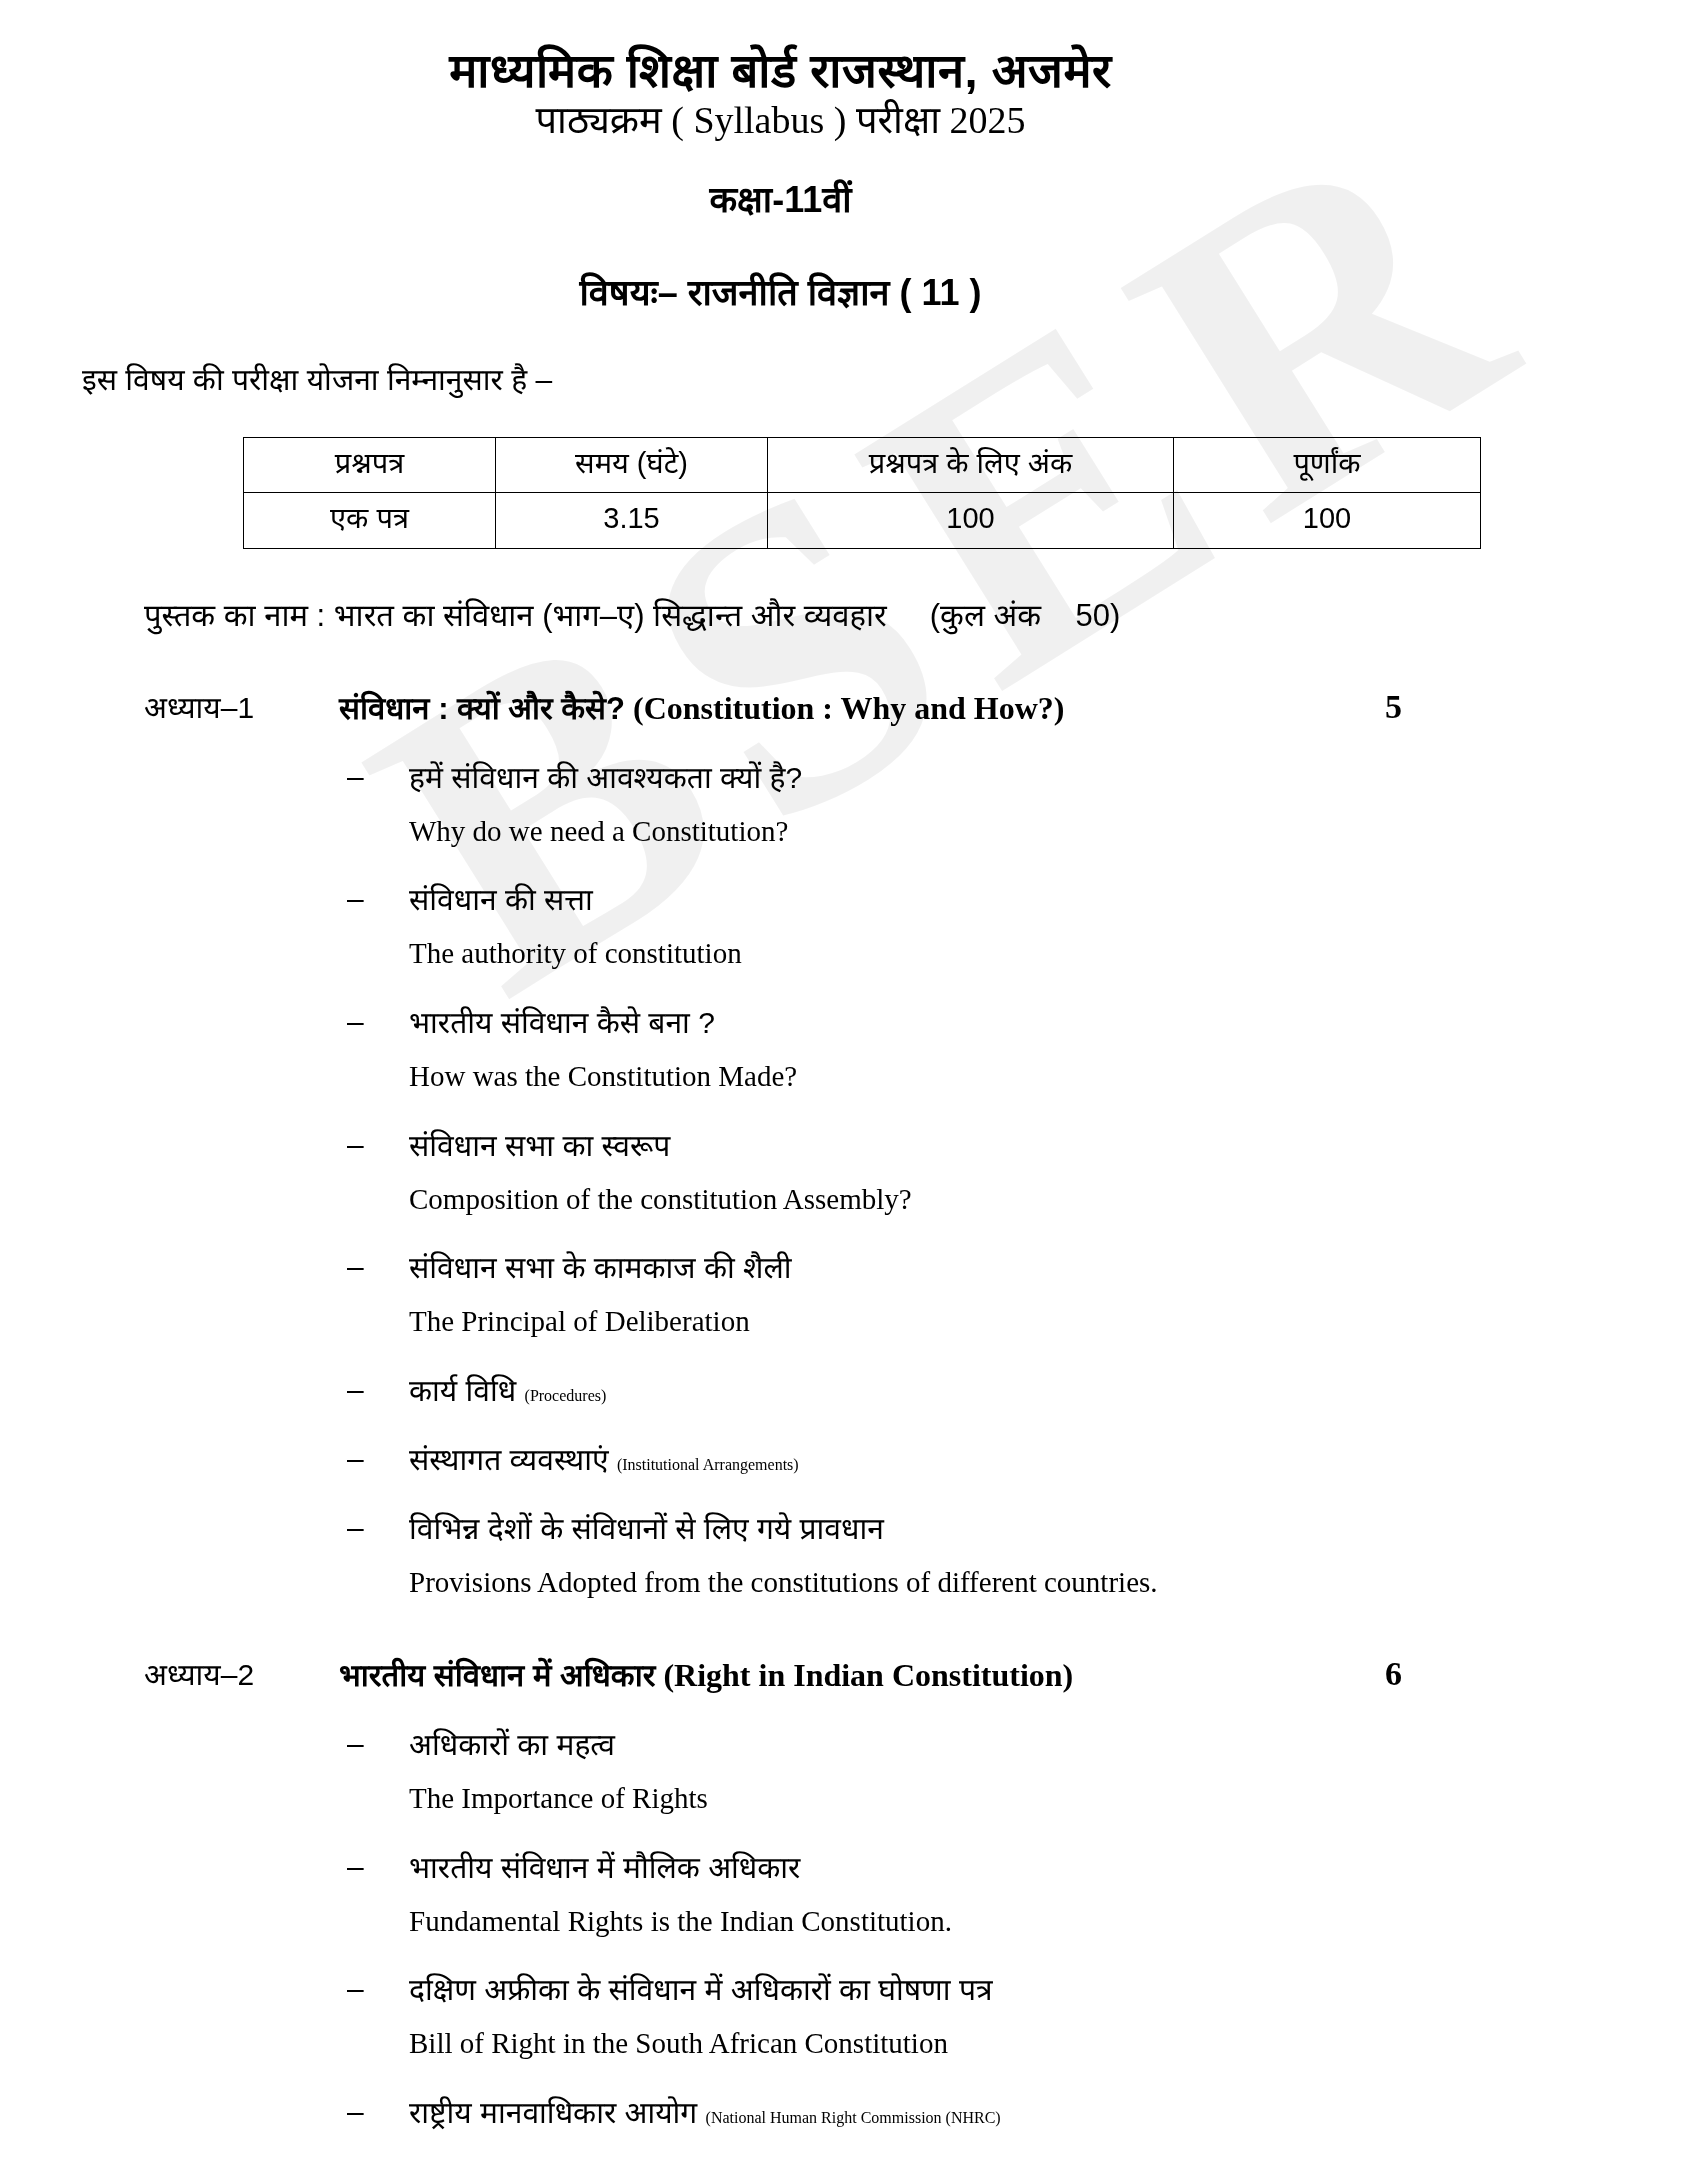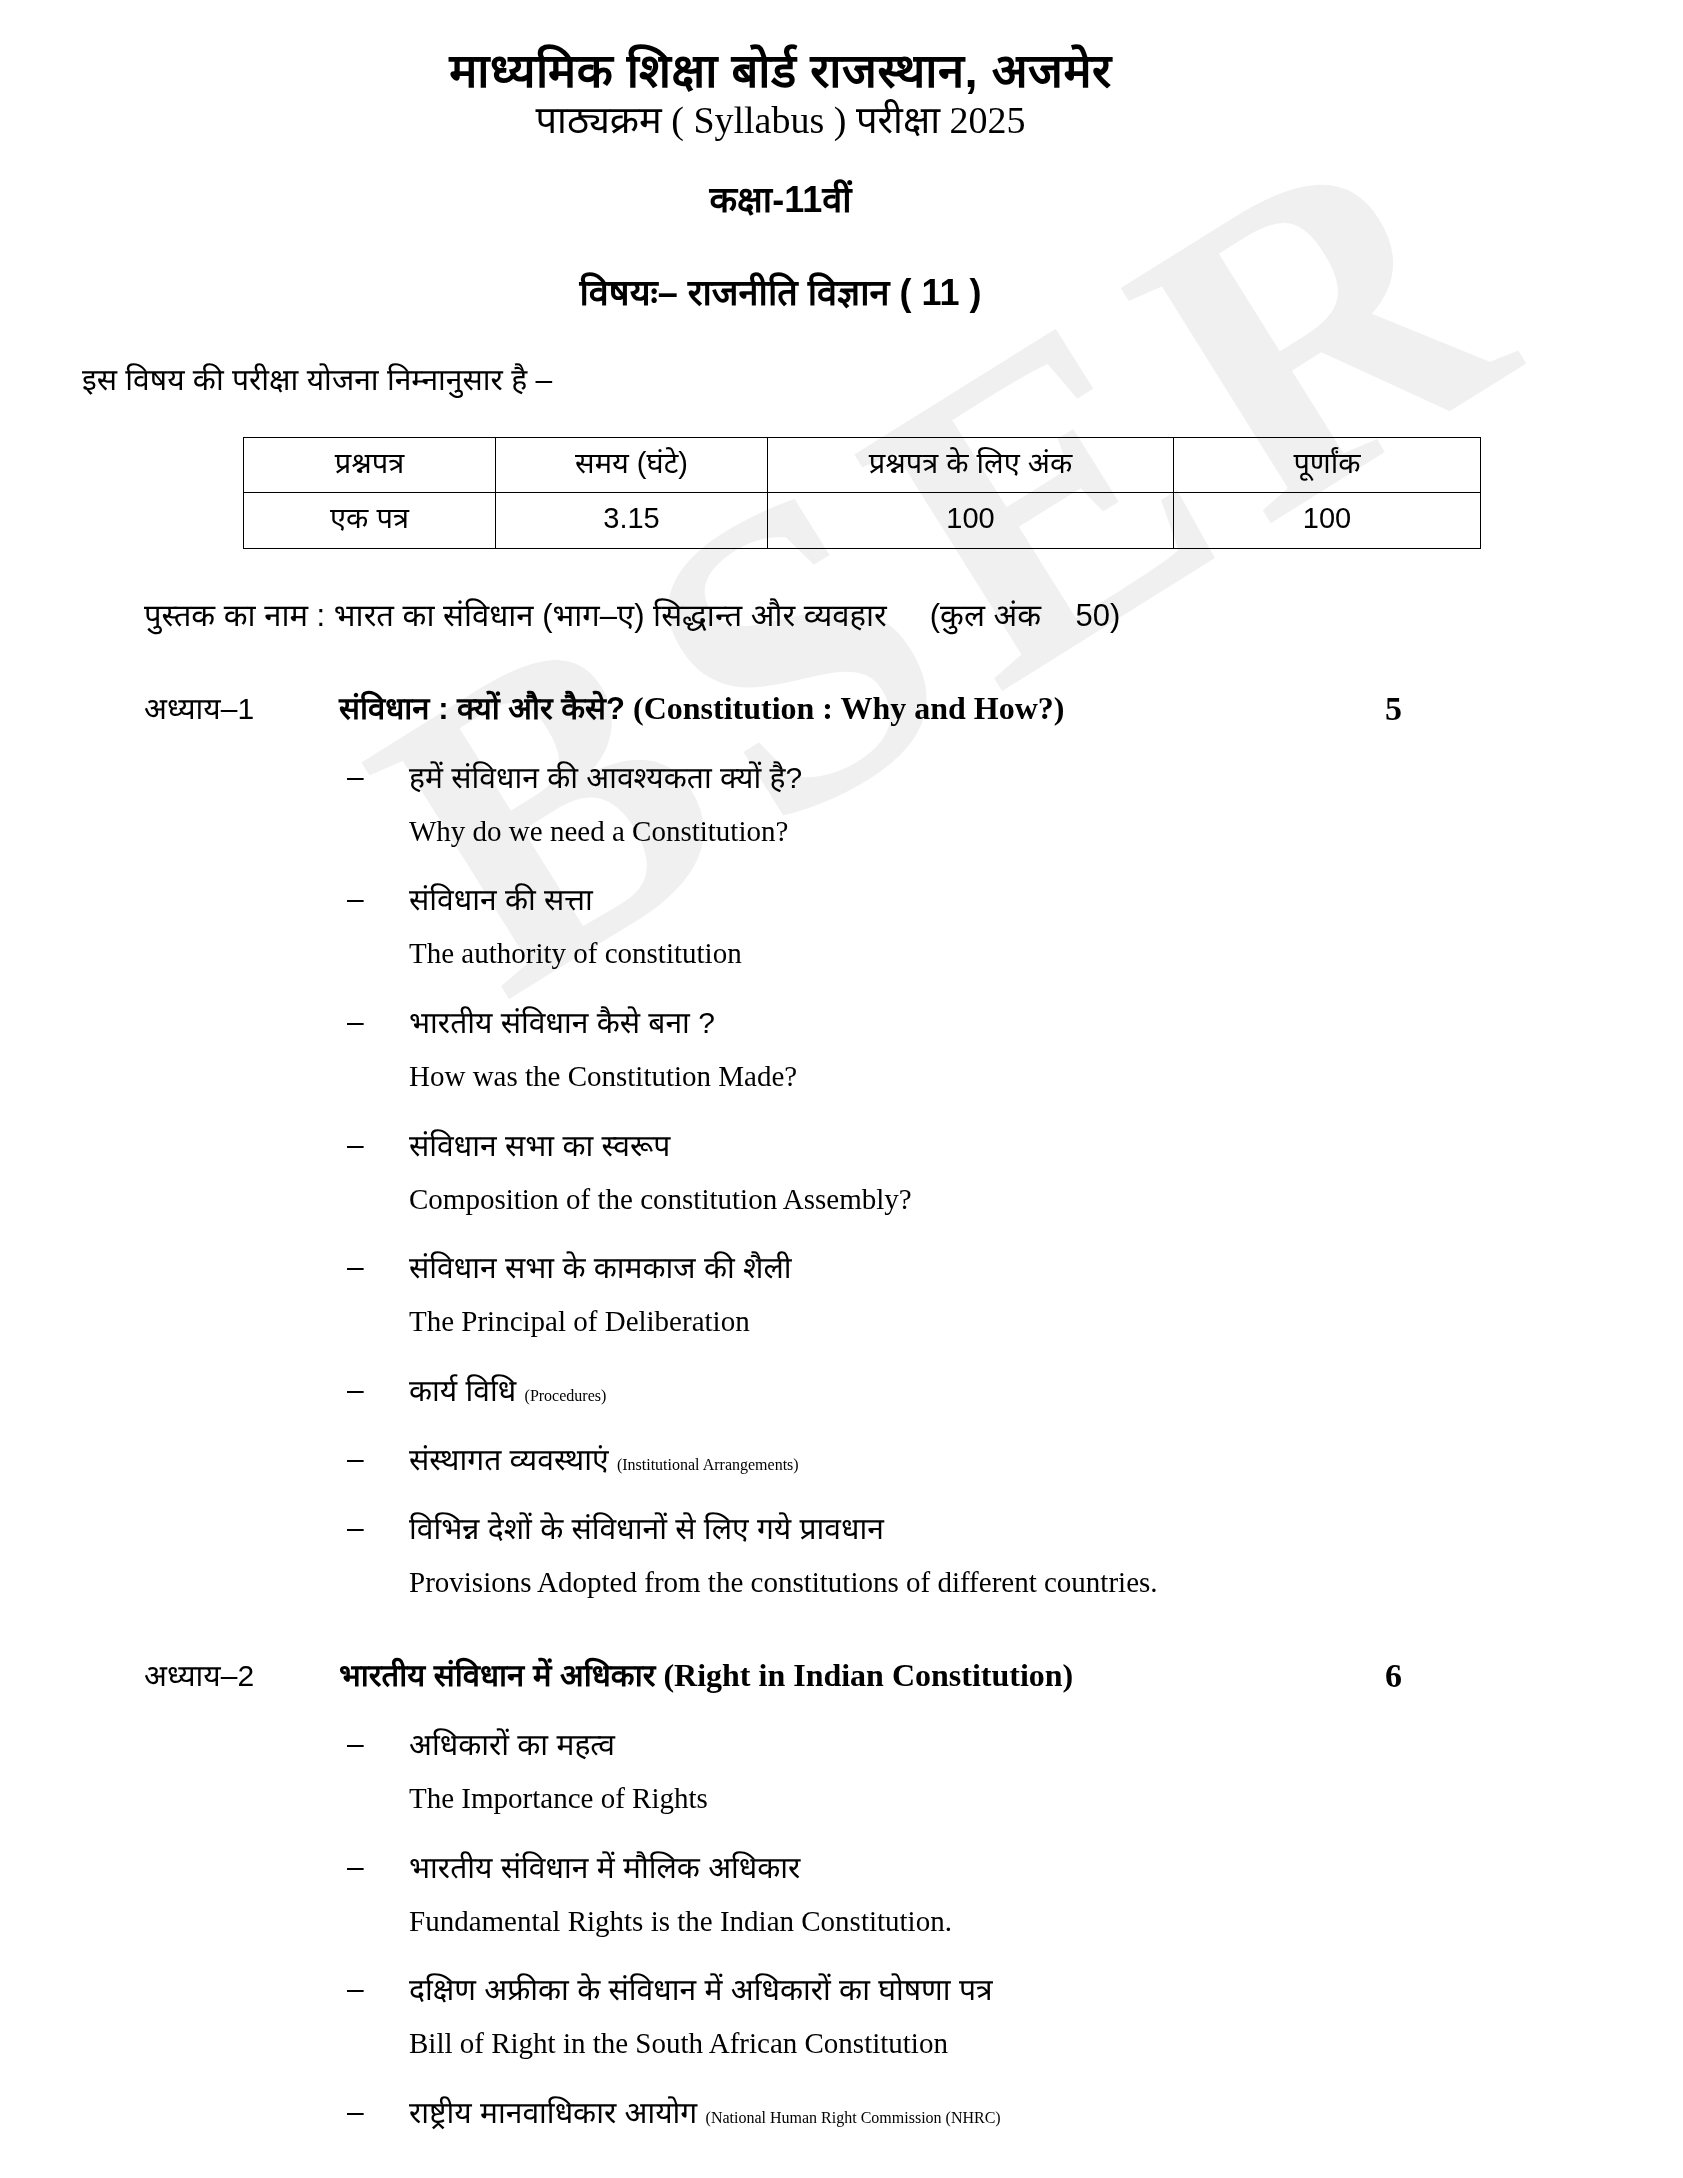--- a/index.html
+++ b/index.html
@@ -122,21 +122,21 @@
 
   
   .chapter {
     margin-top: 51px;
     position: relative;
     padding-left: 144px;
     padding-right: 139px;
   }
   .chapter-head {
     display: flex;
-    align-items: flex-end;
+    align-items: center;
   }
   .chap-no {
     font-family: "Liberation Sans", sans-serif;
     font-size: 30px;
     width: 195px;
     flex: 0 0 195px;
   }
   .chap-title {
     flex: 1 1 auto;
     font-size: 32px;

